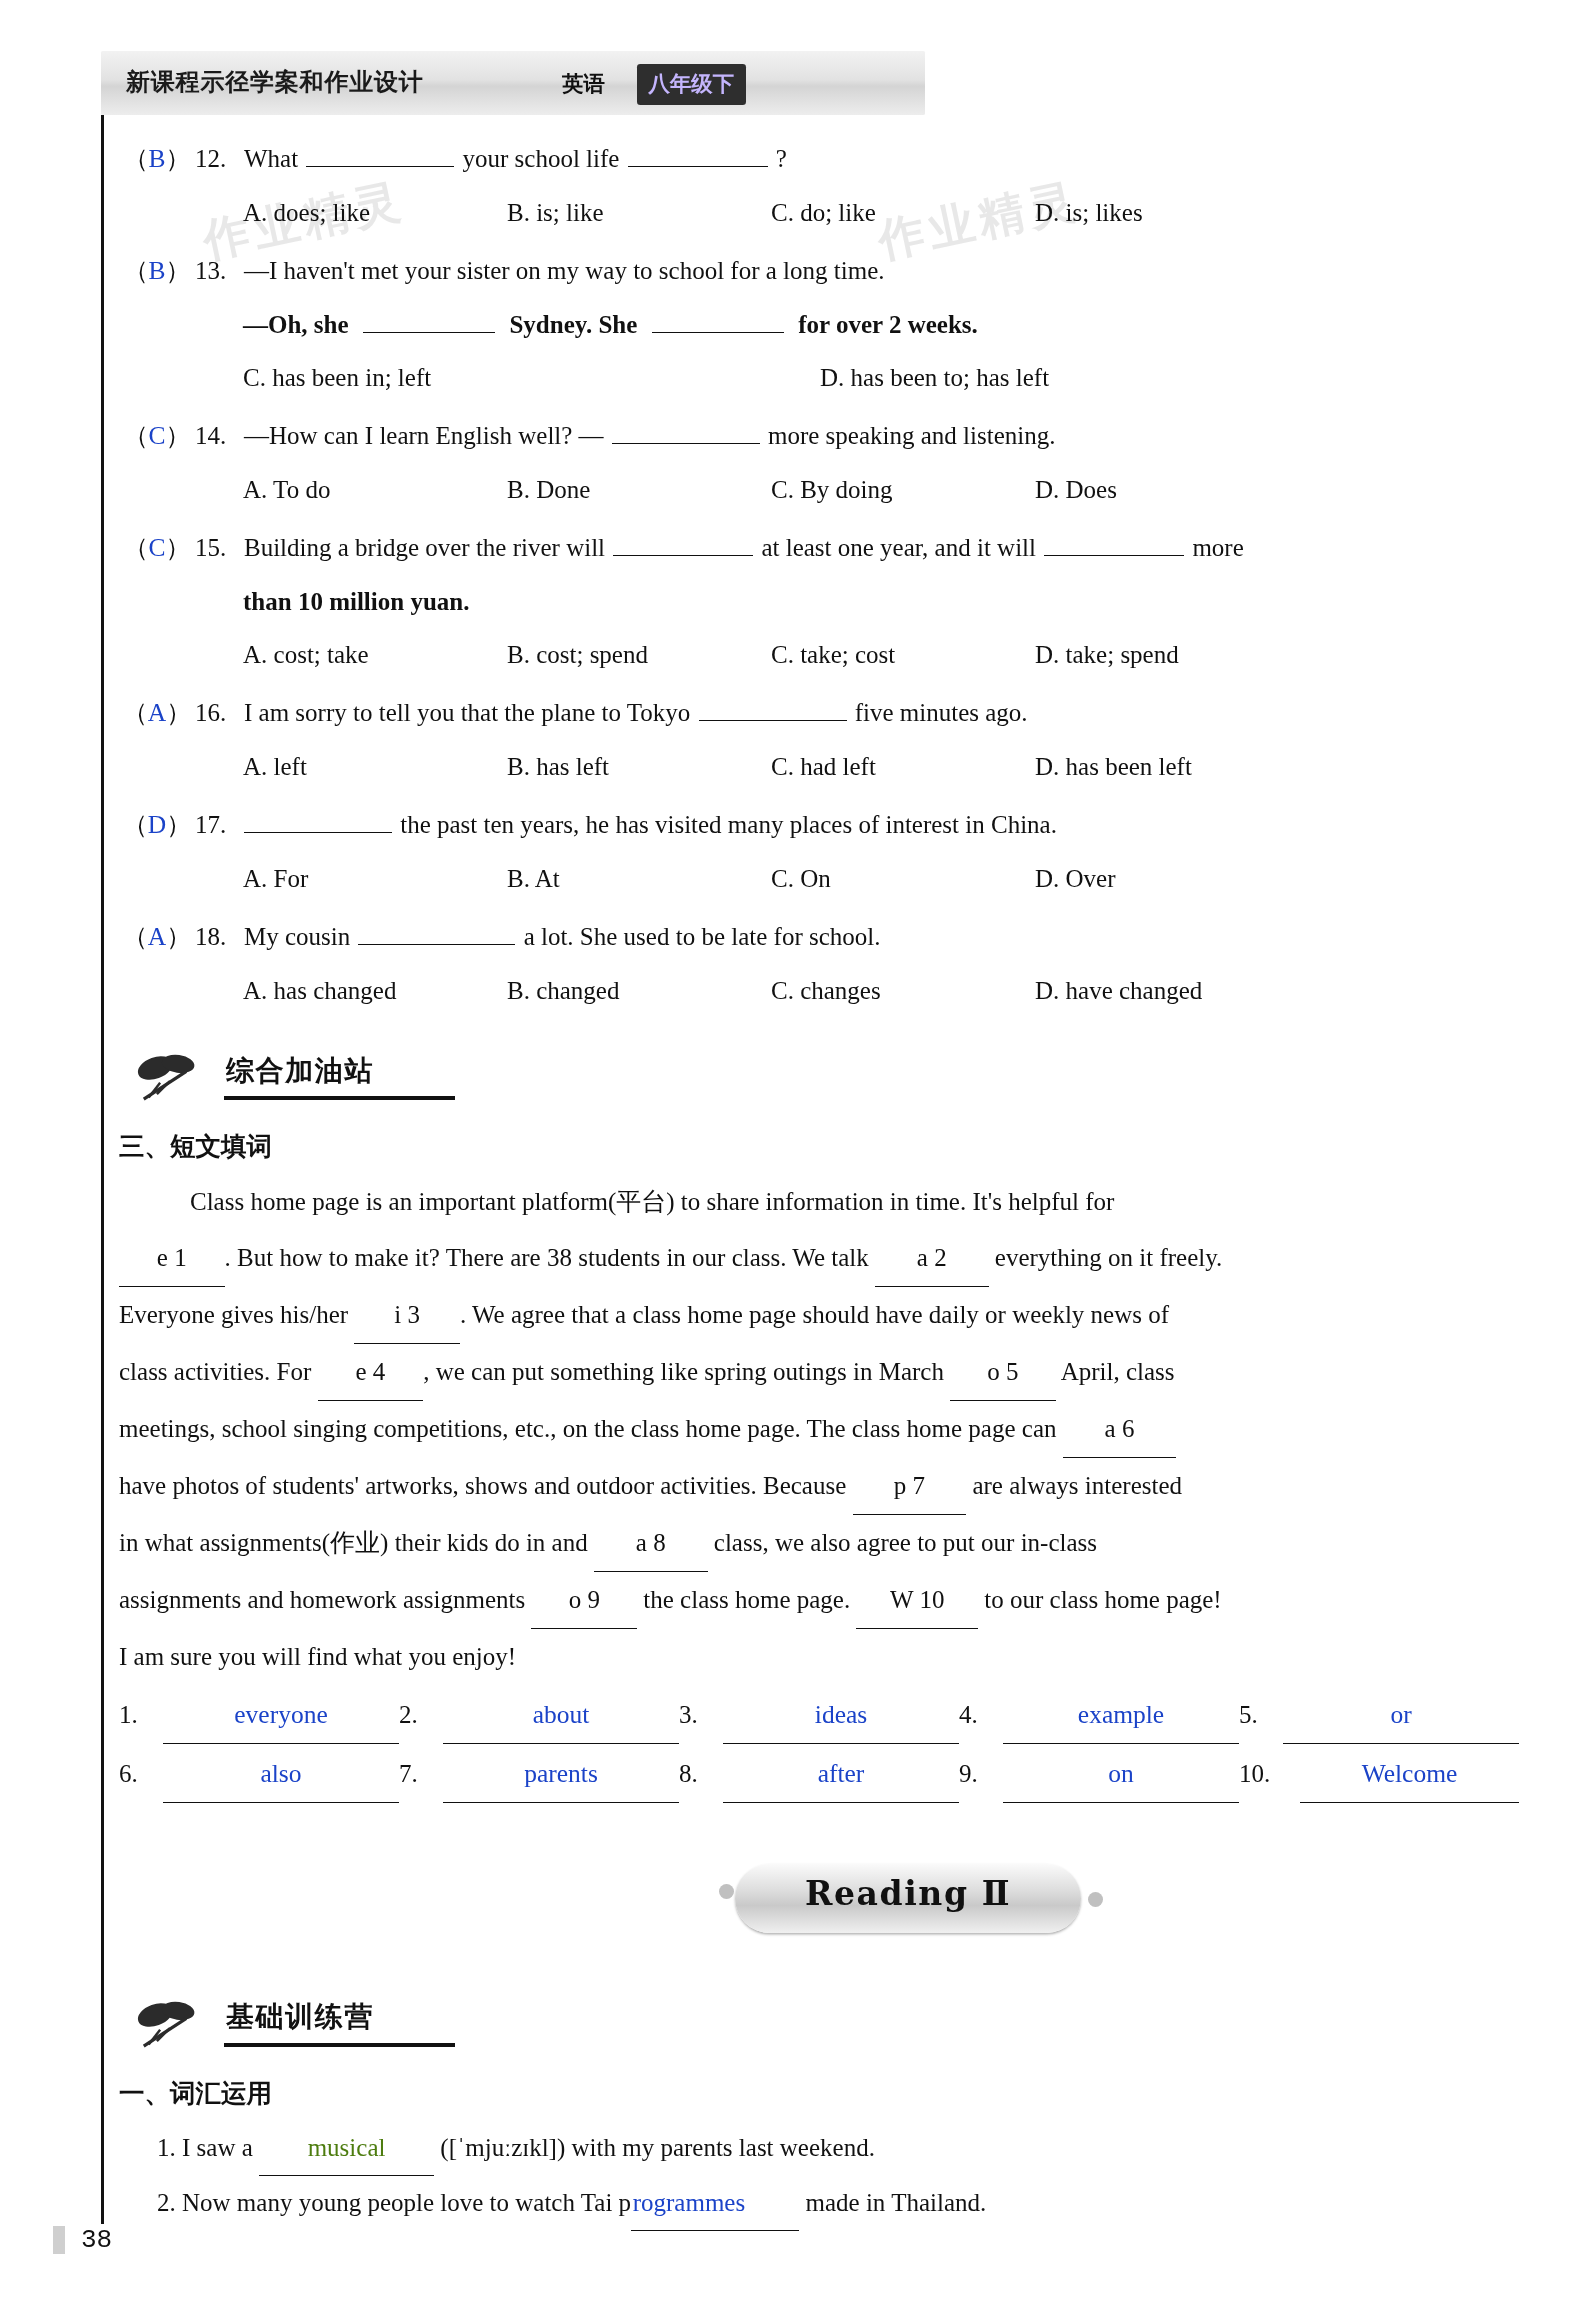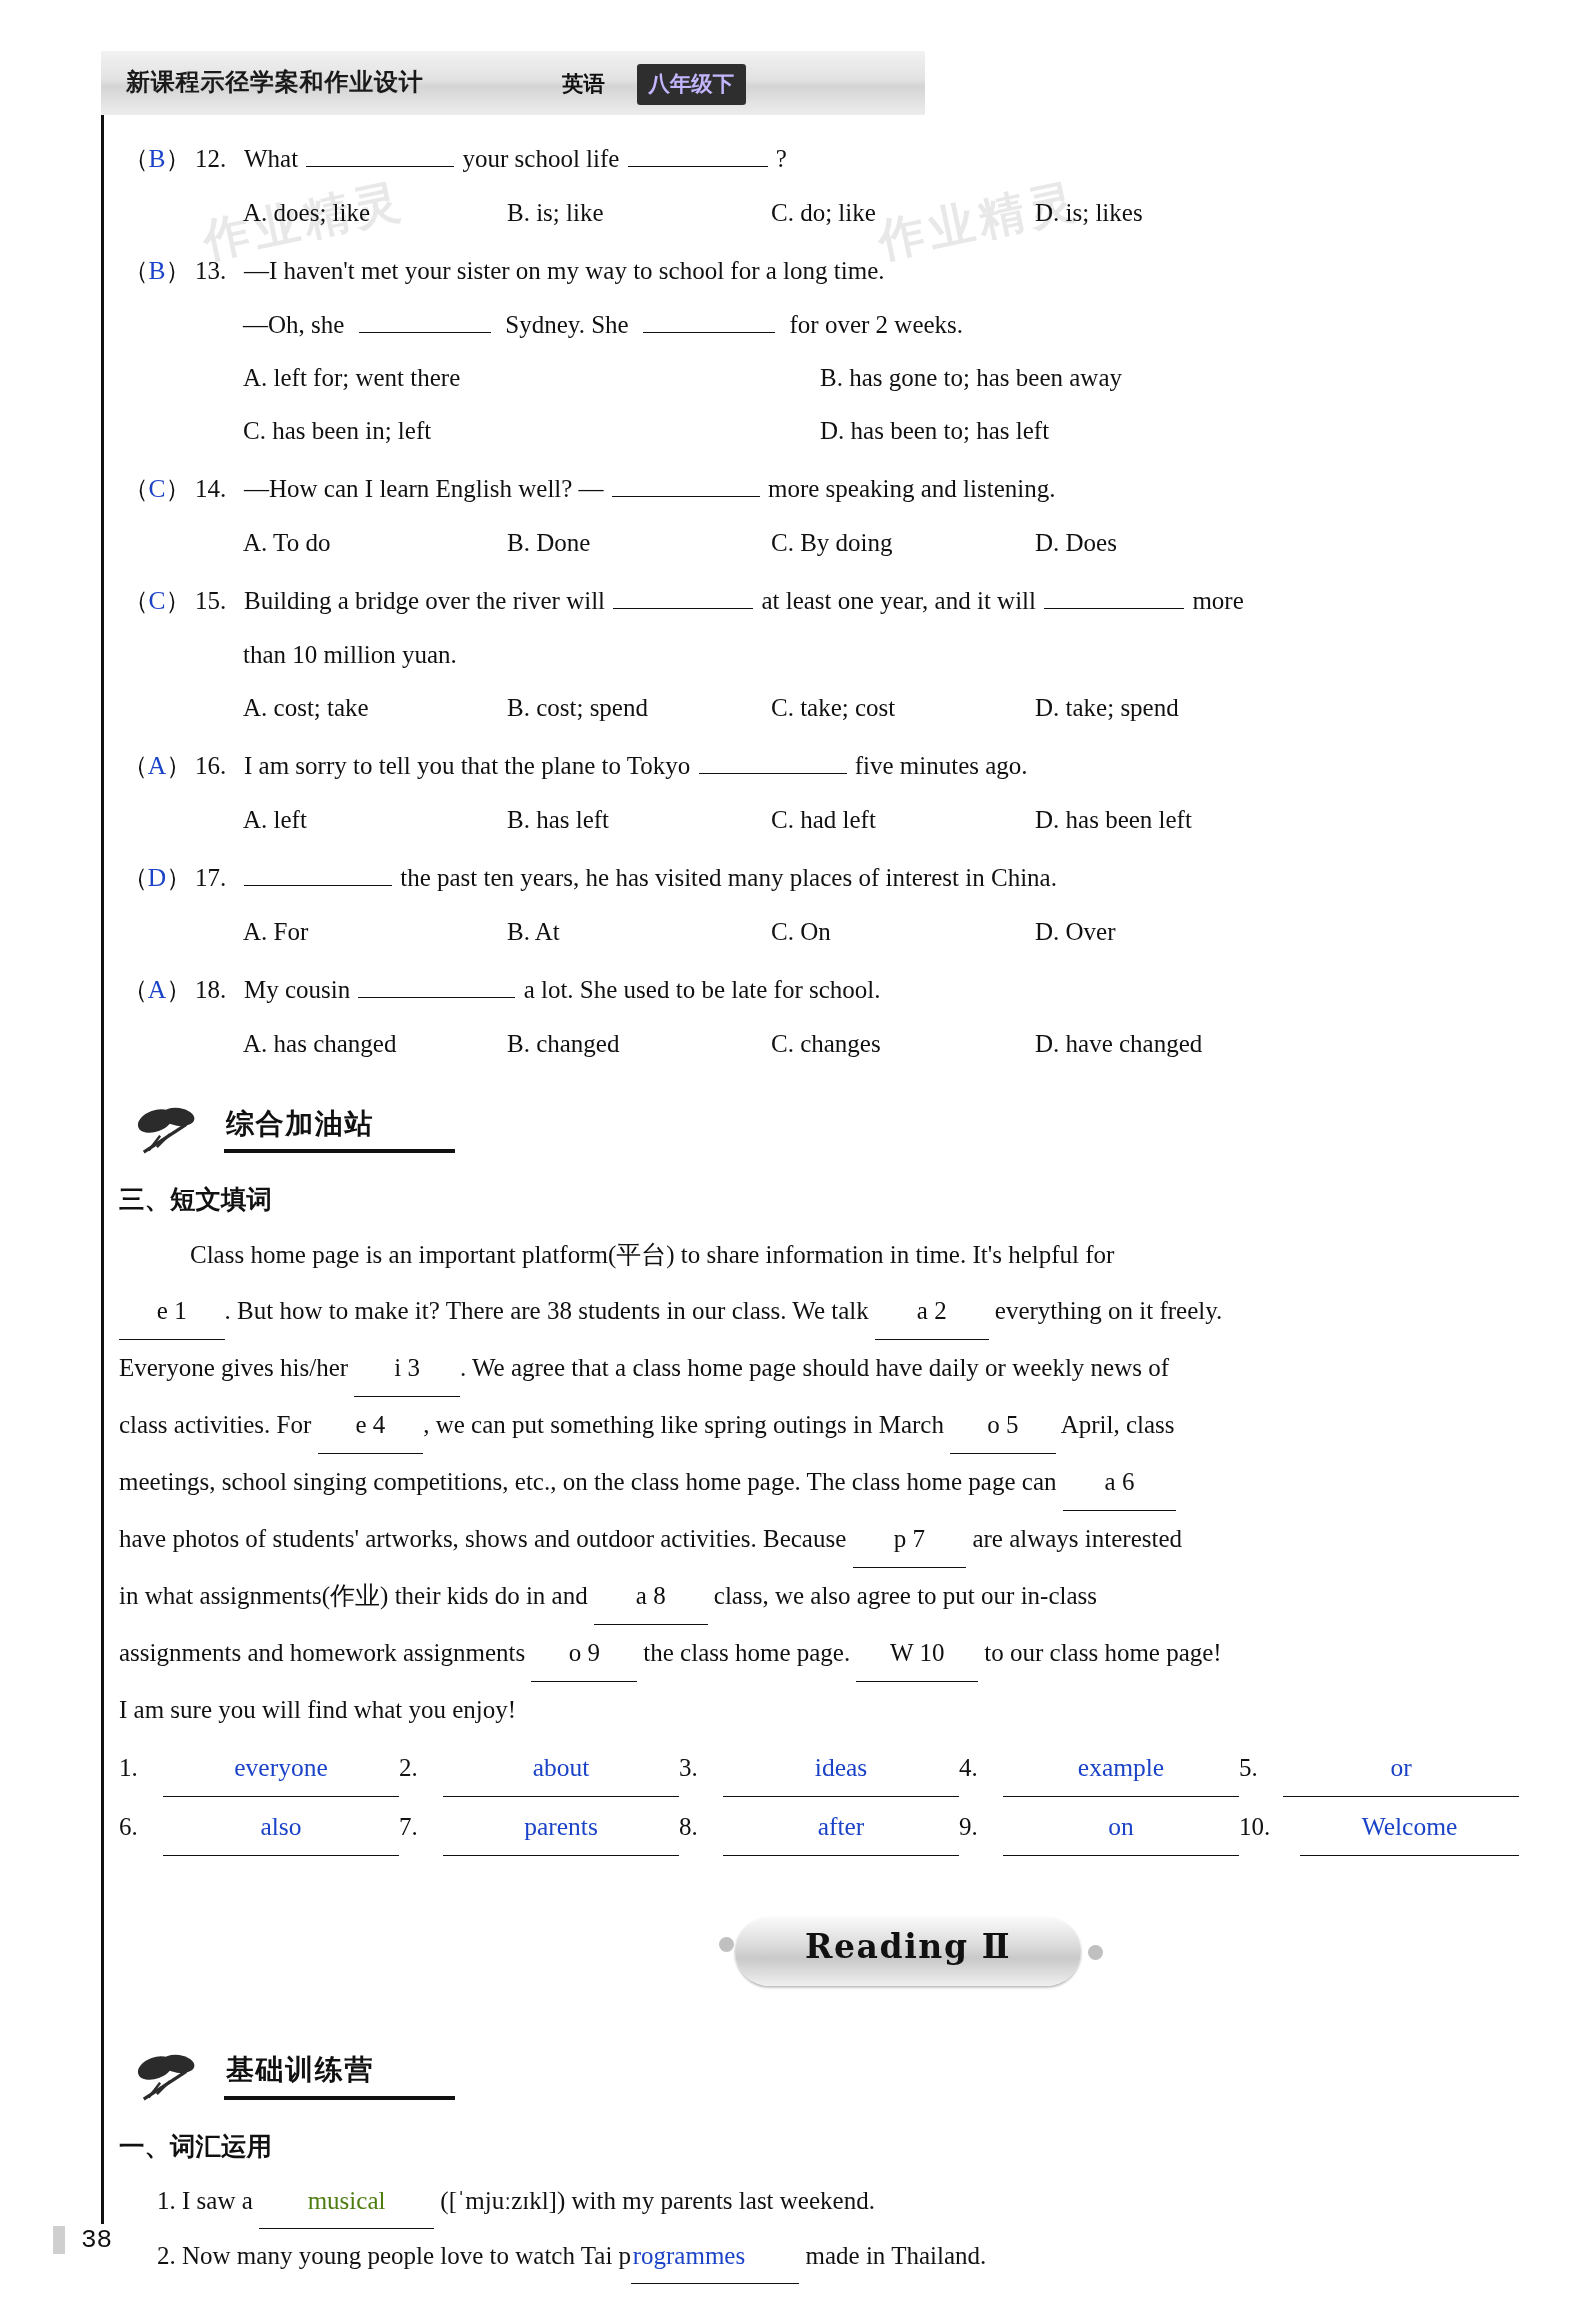--- a/index.html
+++ b/index.html
@@ -102,20 +102,21 @@
     line-height:53px;
     padding-left:124px;
   }
   .opt{ }
   .opts.four .opt{ width:264px; }
   .opts.two .opt{ width:577px; }
   .cont{
     padding-left:124px;
     font-size:25px;
     line-height:53px;
+    font-weight:bold;
   }
   
   .banner{
     position:relative;
     margin:28px 0 8.2px 0;
     height:64px;
   }
   .banner-leaf{
     position:absolute;
     left:8.2px;top:5px;
@@ -302,24 +303,20 @@
         <span class="ansbox">（<span class="letter">B</span>）</span>
         <span class="qnum">13.</span>
         <span>—I haven't met your sister on my way to school for a long time.</span>
       </div>
       <div class="cont">
         <span>—Oh, she</span>
         <span class="blank" style="width:132px;margin:0 8.2px;"></span>
         <span>Sydney. She</span>
         <span class="blank" style="width:132px;margin:0 8.2px;"></span>
         <span>for over 2 weeks.</span>
-      </div>
-      <div class="opts two">
-        <span class="opt">A. left for; went there</span>
-        <span class="opt">B. has gone to; has been away</span>
       </div>
       <div class="opts two">
         <span class="opt">C. has been in; left</span>
         <span class="opt">D. has been to; has left</span>
       </div>
     </div>
 
     <div class="q">
       <div class="q-line">
         <span class="ansbox">（<span class="letter">C</span>）</span>

